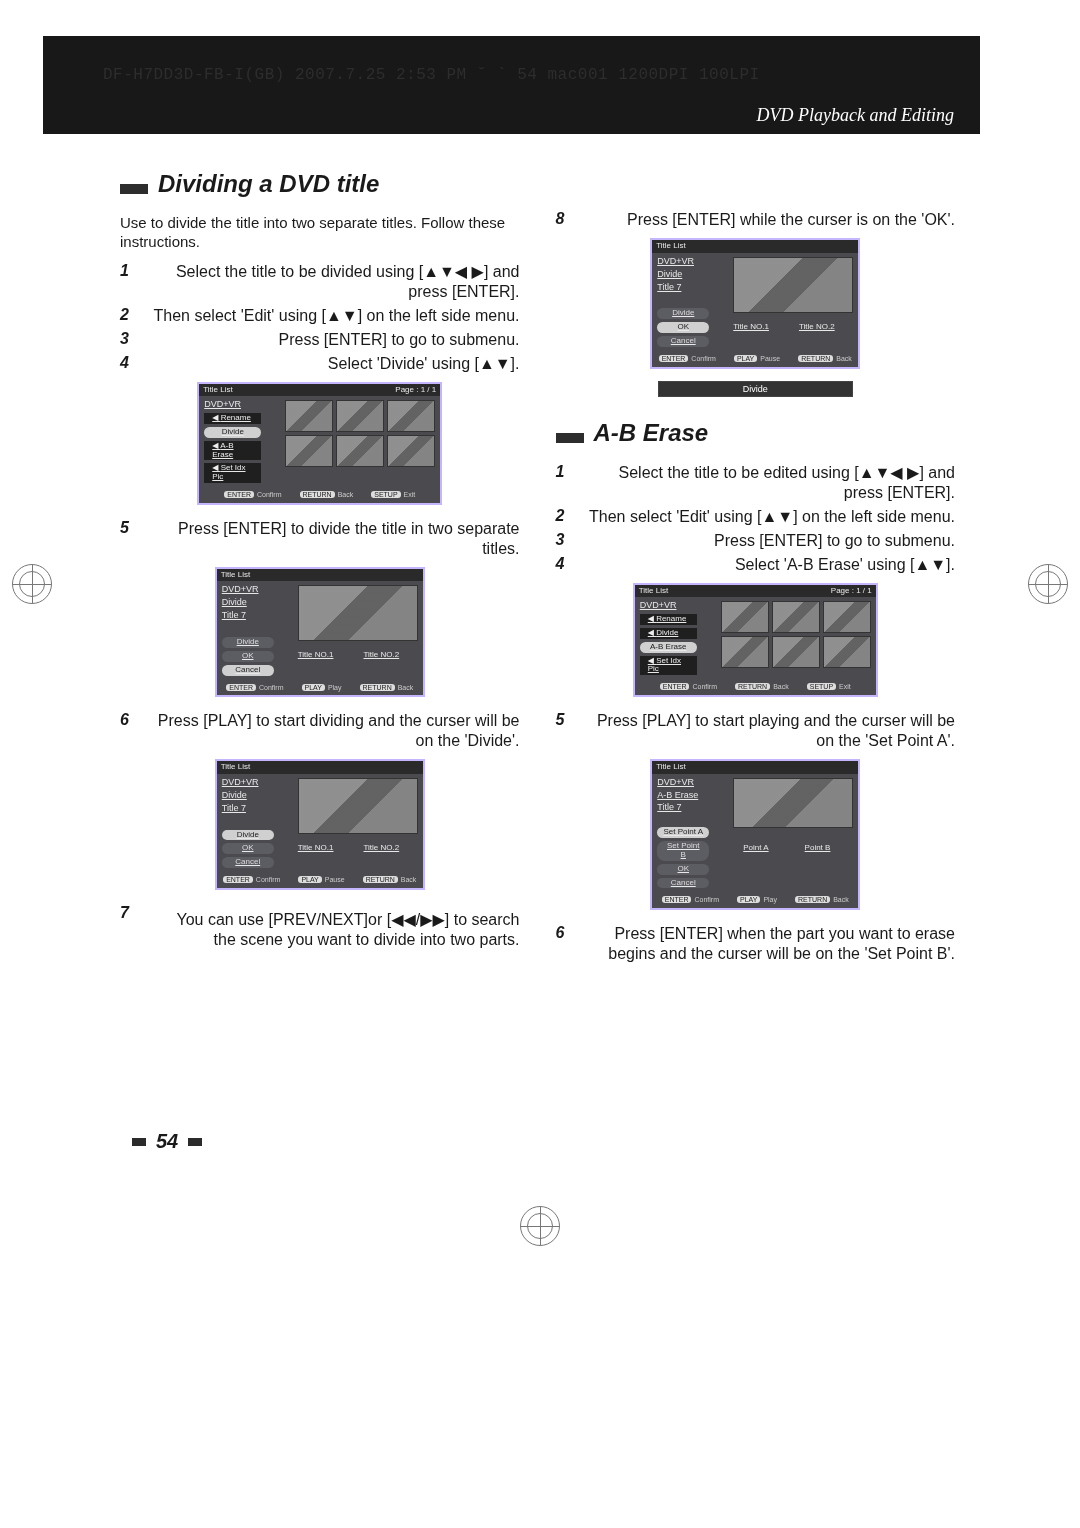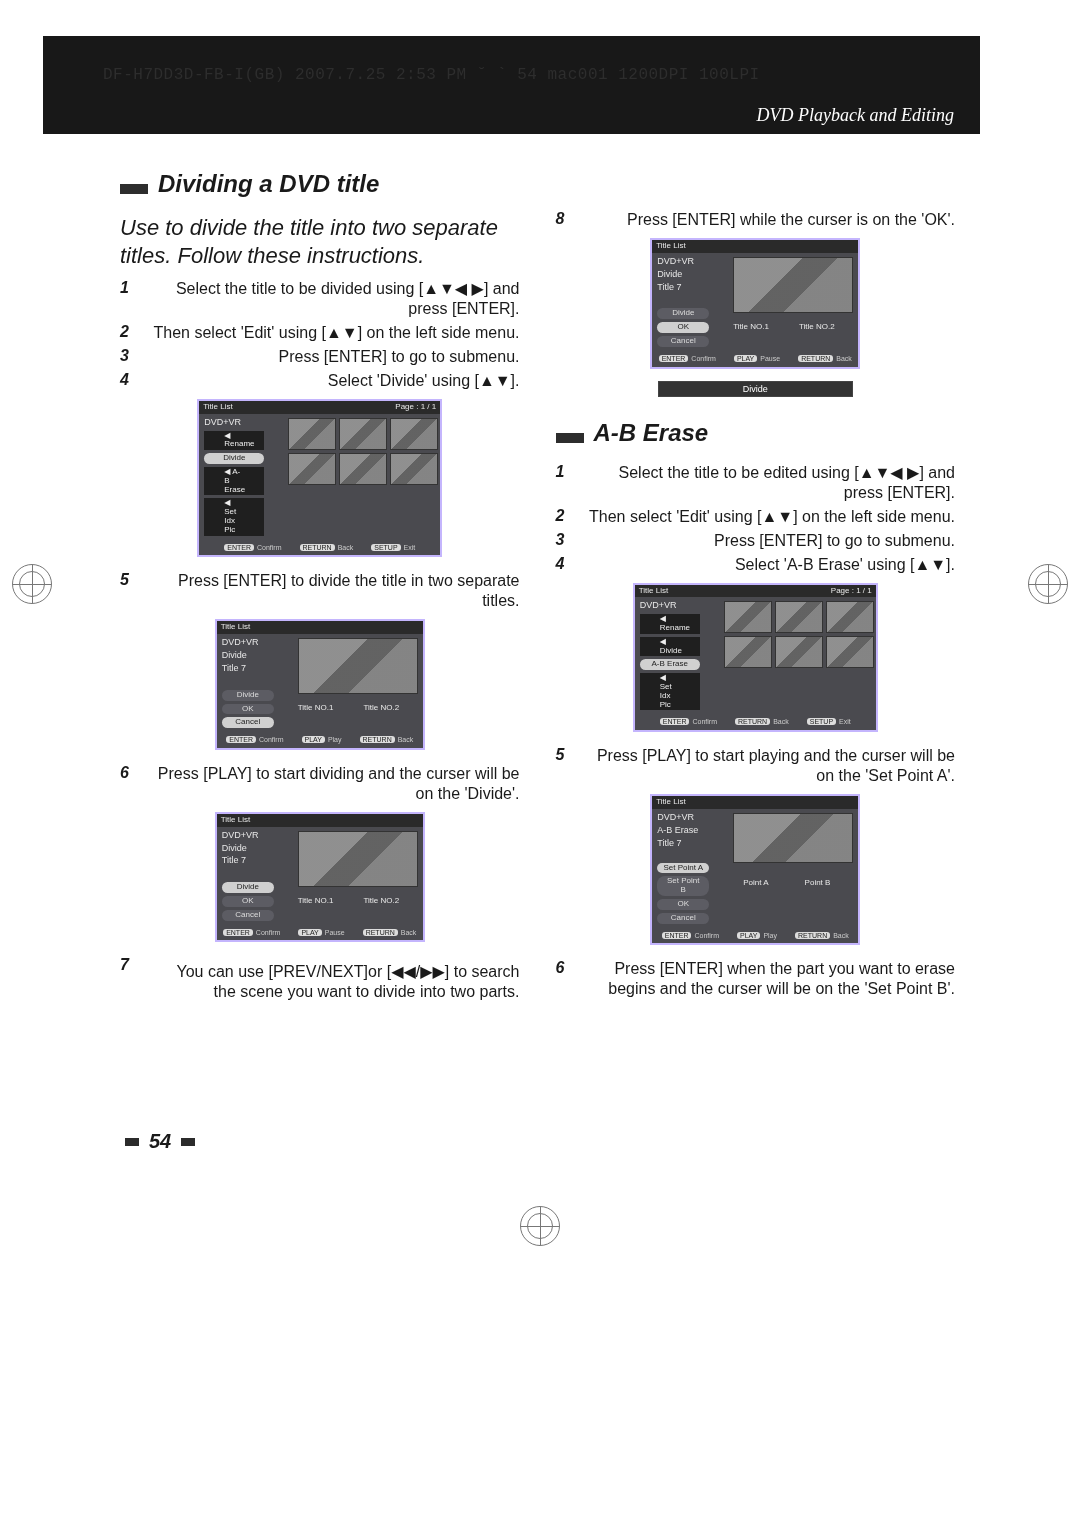--- a/index.html
+++ b/index.html
@@ -54,39 +54,39 @@
   .cols { display:flex; gap:36px; }
   .col { width: 400px; }
 
   .h2 {
     font-style: italic; font-weight: bold; font-size:24px; margin:0 0 10px 0;
     font-family: Arial, Helvetica, sans-serif;
     text-align: center;
   }
   .h2-row { display:flex; align-items:center; gap:10px; margin-bottom:6px; }
   .bar { width:28px; height:10px; background:#2d2d2d; }
-  p.lead { margin:0 0 10px 0; font-size:22px; line-height:1.25;font-style:italic; }
+  p.lead { margin:0 0 10px 0; font-size:15px; line-height:1.25; }
   ol.steps { list-style:none; padding:0; margin:0; }
   ol.steps > li { display:flex; gap:14px; margin:4px 0; }
   .num { font-style:italic; font-weight:bold; width:18px; flex:0 0 18px; font-size:16px; }
   .txt { font-size:16px; line-height:1.25; flex:1;text-align:right; }
   .txt .sub { display:block; margin-top:6px; }
   .shot-wrap { margin:8px 0 14px 0; display:flex; justify-content:center; }
   .shot {
     background:#4a4a4f; border:2px solid #c4b5fd; color:#e8e8e8;
     font-size:9px; line-height:1.1; position:relative;
   }
   .shot .tl-bar { background:#2a2a2a; padding:2px 4px; display:flex; justify-content:space-between; font-size:8px; }
-  .shot .body { padding:4px 5px 6px 5px; display:flex; gap:24px; }
+  .shot .body { padding:4px 5px 6px 5px; display:flex; gap:24px;text-decoration:underline; }
   .shot .side { width:60px; display:flex; flex-direction:column; gap:3px; }
   .shot .pill {
     background:#d0d0d0; color:#222; border-radius:8px; padding:1px 6px; font-size:8px; text-align:center;
   }
   .shot .pill.grey { background:#5c5c63; color:#ddd; }
-  .shot .lbl-dark { background:#1f1f1f; color:#eee; padding:1px 20px; font-size:8px; }
+  .shot .lbl-dark { background:#1f1f1f; color:#eee; padding:1px 8px; font-size:8px; }
   .shot .lbl-dark::before { content:"◀ "; color:#eee; }
   .shot .grid { display:grid; grid-template-columns:repeat(3, 48px); grid-auto-rows:32px; gap:3px; }
   .shot .thumb { background:#777; border:1px solid #333; position:relative; overflow:hidden; }
   .shot .thumb::after {
     content:""; position:absolute; inset:0;
     background: linear-gradient(135deg, #9a9a9a 0 40%, #5a5a5a 40% 60%, #8a8a8a 60% 100%);
     opacity:0.7;
   }
   .shot .bottom-hints { padding:2px 5px 4px; display:flex; gap:18px; justify-content:center; font-size:7px; color:#ccc; }
   .shot .hint-key { background:#ddd; color:#222; border-radius:3px; padding:0 3px; margin-right:3px; }
@@ -97,21 +97,21 @@
     border:1px solid #444; background:#e9e9e9; color:#222; width:195px;
     font-size:9px;
   }
   .prog .pt { background:#333; color:#fff; text-align:center; padding:2px 0; font-size:9px; }
   .prog .pbody { padding:6px 8px 8px; }
   .prog .track { height:8px; background:#c8c8c8; position:relative; margin-top:4px; }
   .prog .fill { position:absolute; left:0; top:0; bottom:0; width:80%; background:#7a7a7a; }
   .prog .pct { text-align:right; font-size:8px; margin-top:2px; }
 
   .pagenum {
-    position:absolute; left:125px; top:1130px;
+    position:absolute; left:132px; top:1130px;
     font-style:italic; font-weight:bold; font-size:20px;
     display:flex; align-items:center; gap:10px;
   }
   .tick { width:14px; height:8px; background:#2b2b2b; }
 </style>
 </head>
 <body>
 
 <div class="page">
 

